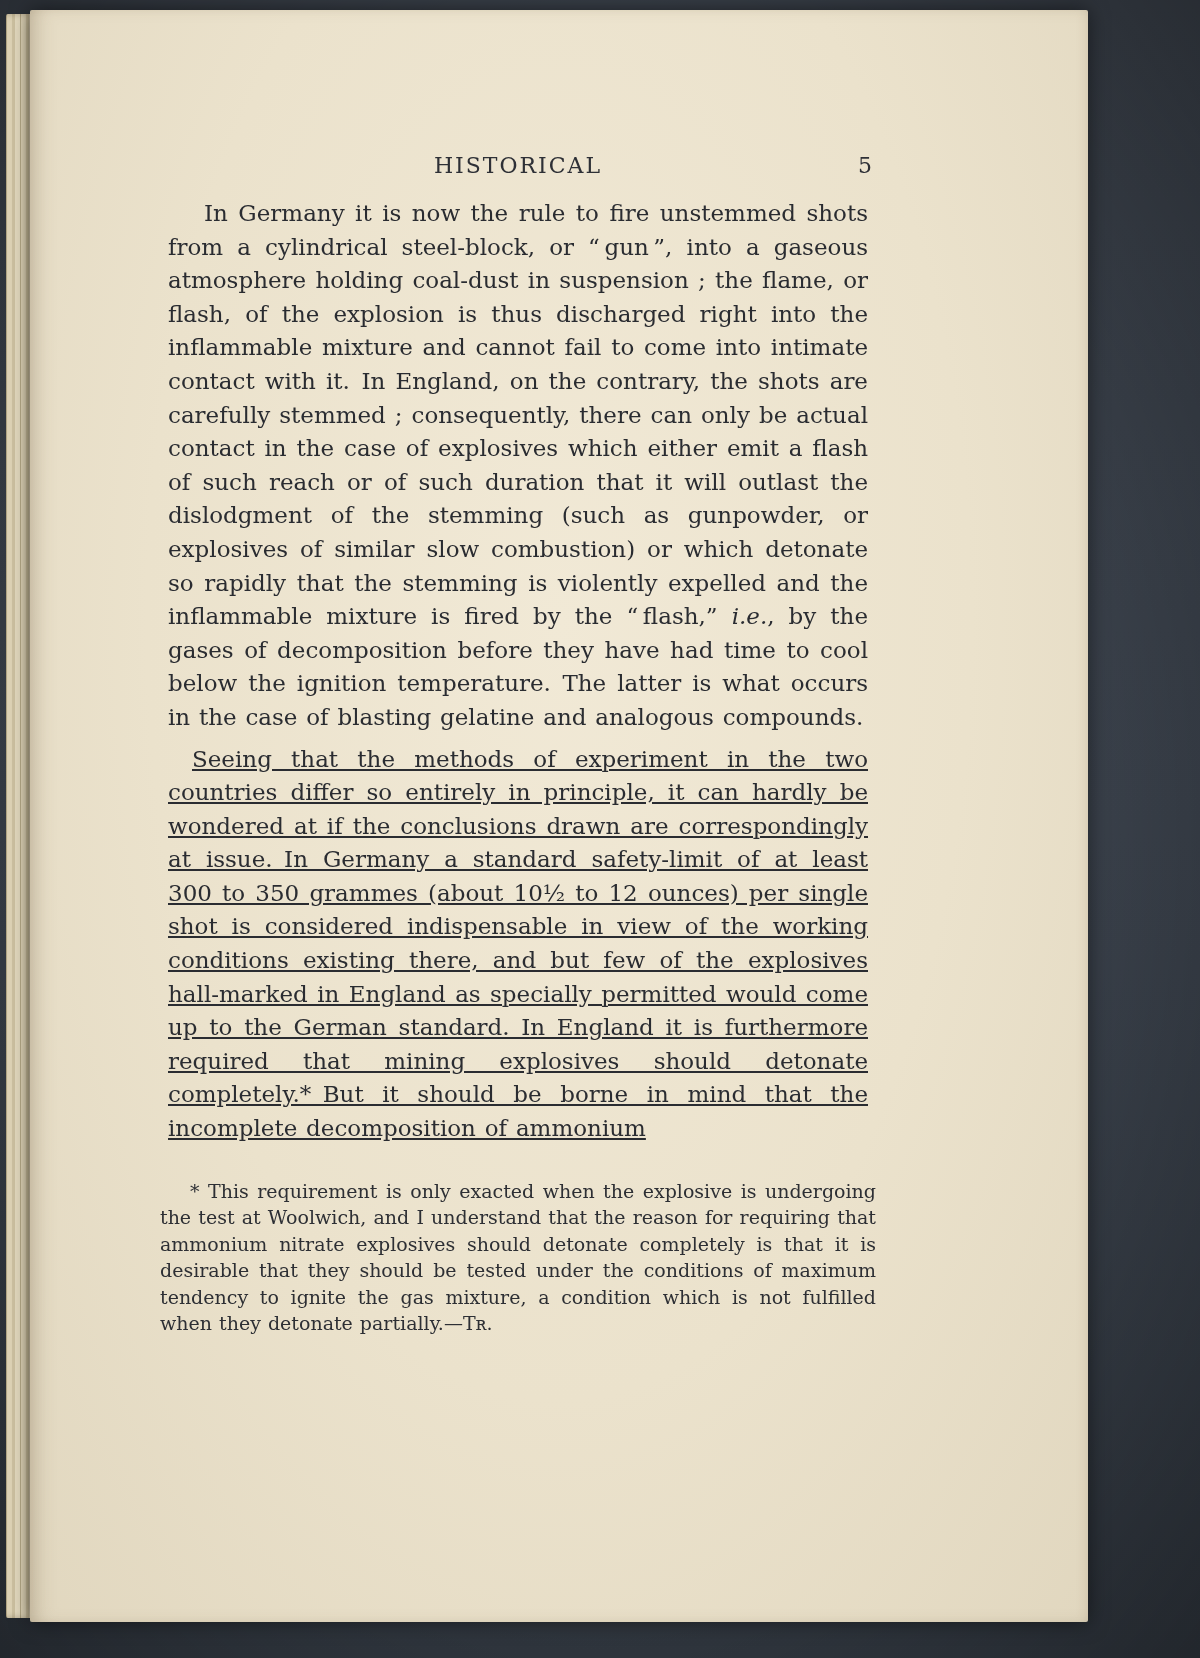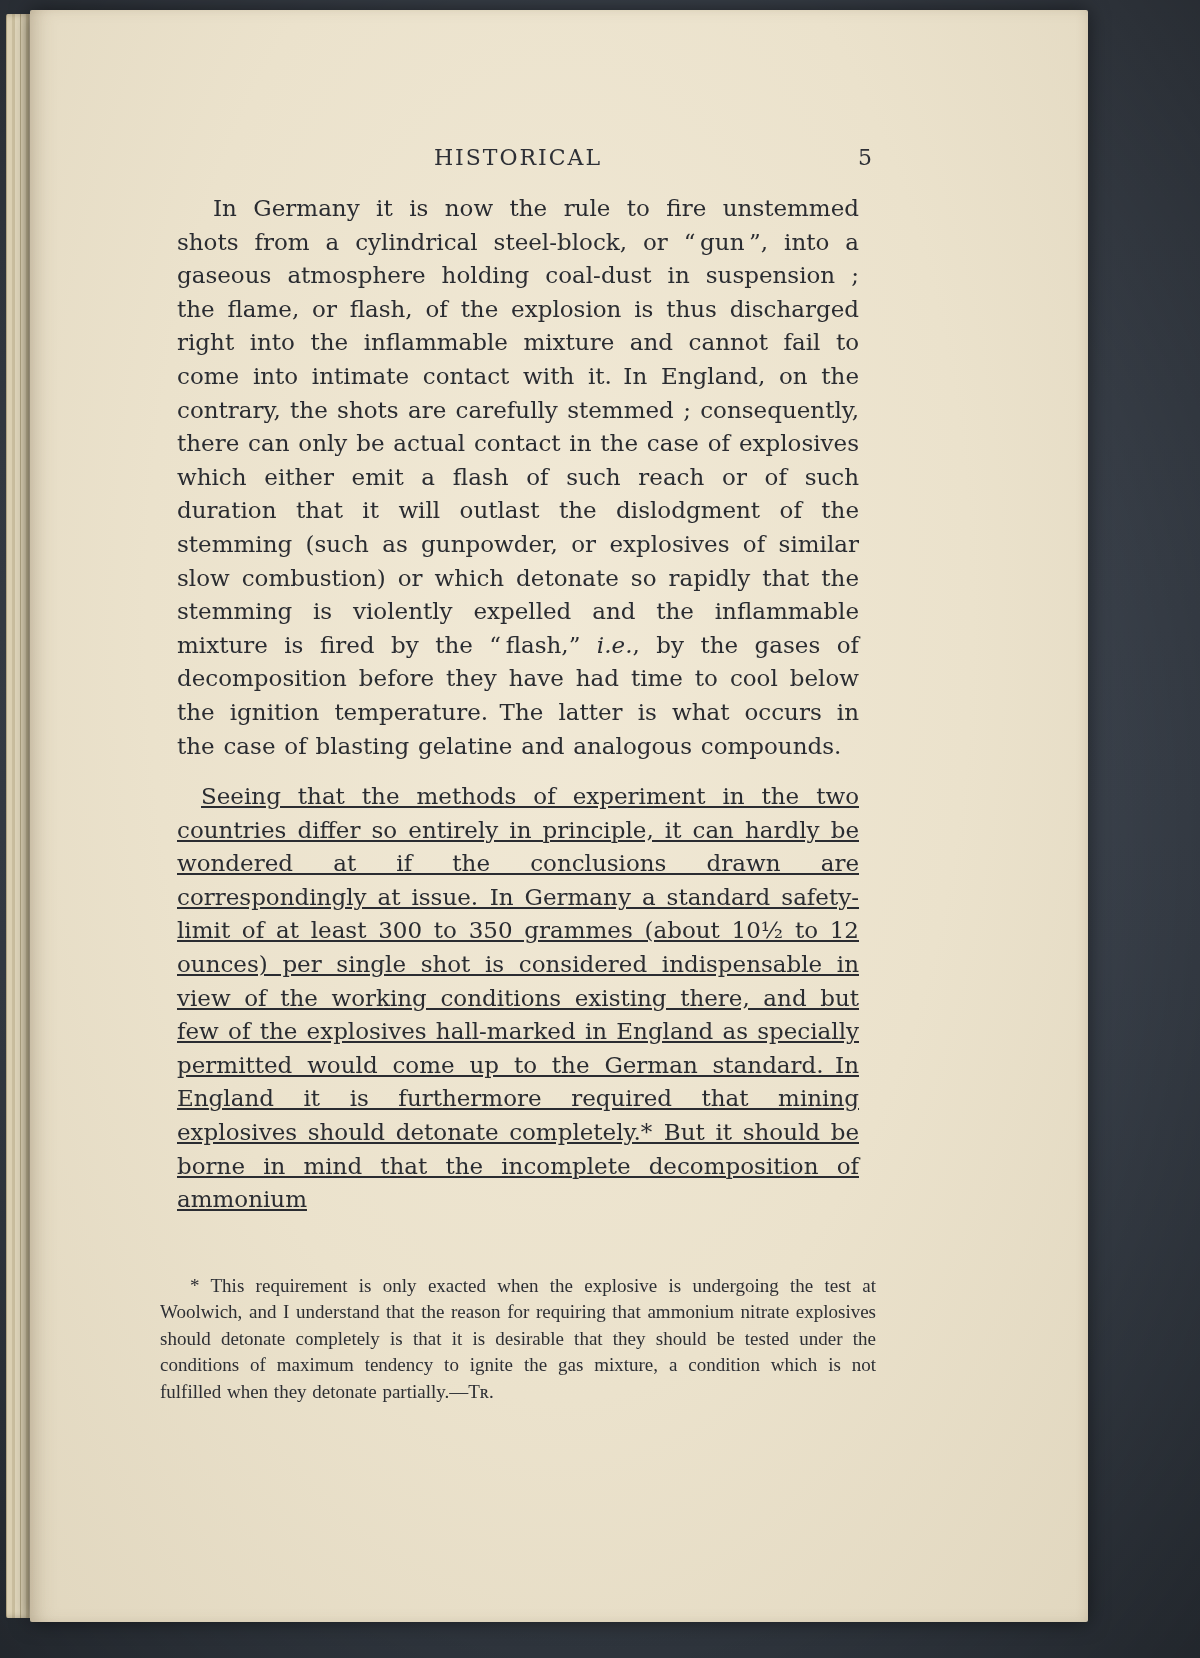--- a/index.html
+++ b/index.html
@@ -64,48 +64,48 @@
     position: relative;
     height: 30px;
     margin-bottom: 14px;
   }
   .running-head .title {
     display: block;
     text-align: center;
     font-size: 22px;
     letter-spacing: 2px;
     color: #2e3036;
+    margin-top: 8px;
   }
   .running-head .pagenum {
     position: absolute;
     right: 4px;
     top: 0;
     font-size: 22px;
     color: #2e3036;
   }
   .para {
-    margin: 17px;
+    margin: 8px;
     font-size: 23px;
     line-height: 33.6px;
     text-align: justify;
     word-spacing: 1.5px;
     color: #2a2c31;
   }
   .para.first { text-indent: 36px; }
   .para.second { text-indent: 24px; margin-top: 0; text-decoration: underline; }
   .italic { font-style: italic; }
   .footnote {
-    margin-top: 56px;
+    margin-top: 32px;
     font-size: 19px;
     line-height: 26.5px;
     text-align: justify;
     text-indent: 30px;
     word-spacing: 1px;
     color: #2d2f34;
-    font-family: Liberation Serif, serif;
   }
 </style>
 </head>
 <body>
 
 <div class="cover">
   <div class="page-edges"></div>
 
   <div class="paper">
     <div class="content">

